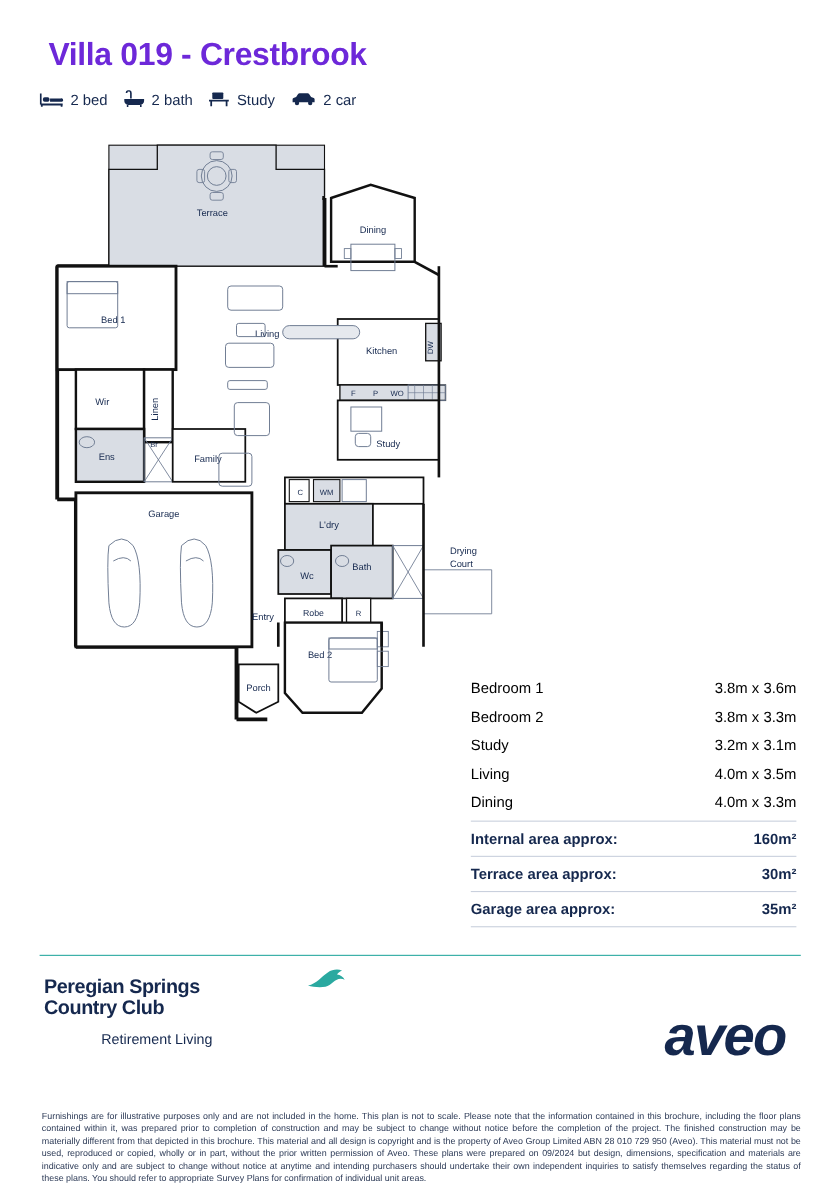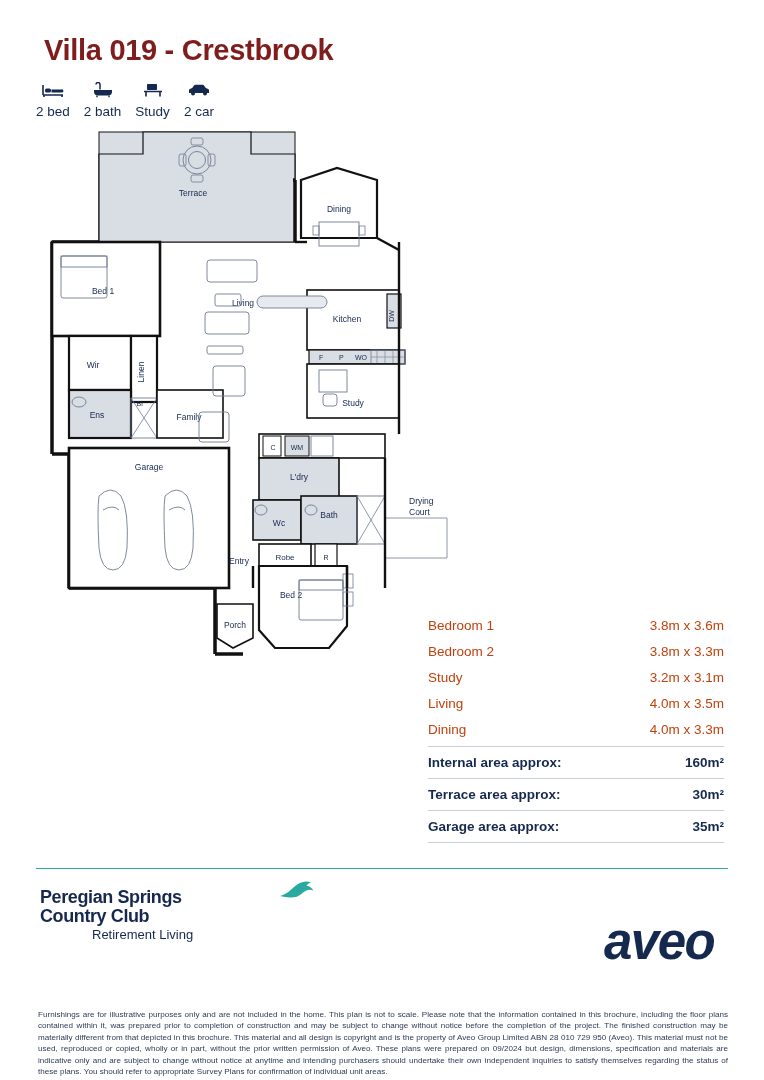--- a/index.html
+++ b/index.html
@@ -15,37 +15,36 @@
     width: 764px; height: 1080px;
     overflow: hidden;
   }
 
   
   .title {
     position: absolute;
     left: 44px; top: 34px;
     font-size: 29px;
     font-weight: bold;
-    color: #7f1d1d;
+    color: #6d28d9;
     letter-spacing: -0.3px;
   }
   .specs {
     position: absolute;
     left: 36px; top: 82px;
     display: flex;
     align-items: center;
     gap: 14px;
   }
   .spec {
     display: flex;
     align-items: center;
     gap: 6px;
     font-size: 13.5px;
     color: #15284e;
-    flex-direction: column;
   }
   .spec .ic { display: inline-flex; align-items: center; }
   .spec .lbl { font-size: 13.5px; }
 
   
   .plan {
     position: absolute;
     left: 47px; top: 118px;
     width: 420px; height: 560px;
   }
@@ -56,21 +55,21 @@
     position: absolute;
     left: 428px; top: 612px;
     width: 296px;
   }
   .dim-row {
     display: flex;
     justify-content: space-between;
     align-items: baseline;
     font-size: 13.5px;
     padding: 5.5px 0 5.5px 0;
-    color: #c2410c;
+    color: #000000;
   }
   .dim-row .v { font-weight: normal; }
   .dims .sep {
     border-top: 1px solid #c9d0dd;
     margin-top: 4px;
   }
   .area-row {
     display: flex;
     justify-content: space-between;
     align-items: flex-start;
@@ -96,21 +95,21 @@
   .brand-line1, .brand-line2 {
     font-size: 18px;
     font-weight: bold;
     color: #15284e;
     line-height: 1.08;
     letter-spacing: -0.4px;
   }
   .brand-sub {
     font-size: 13px;
     color: #15284e;
-    margin-top: 0;
+    margin-top: 10px;
     margin-left: 52px;
   }
   .bird {
     position: absolute;
     left: 238px; top: -8px;
   }
   .contact {
     position: absolute;
     left: 360px; top: 903px;
     width: 250px;

